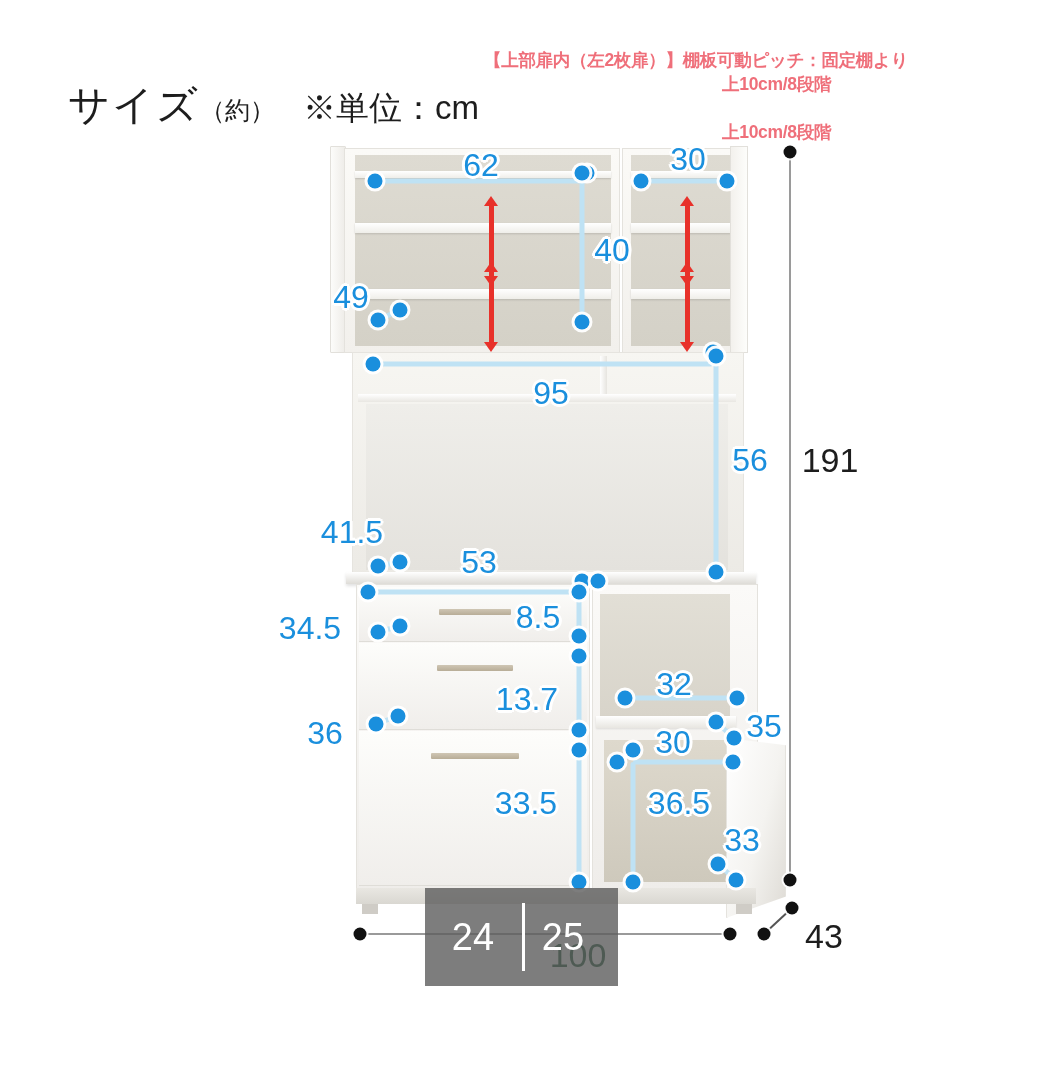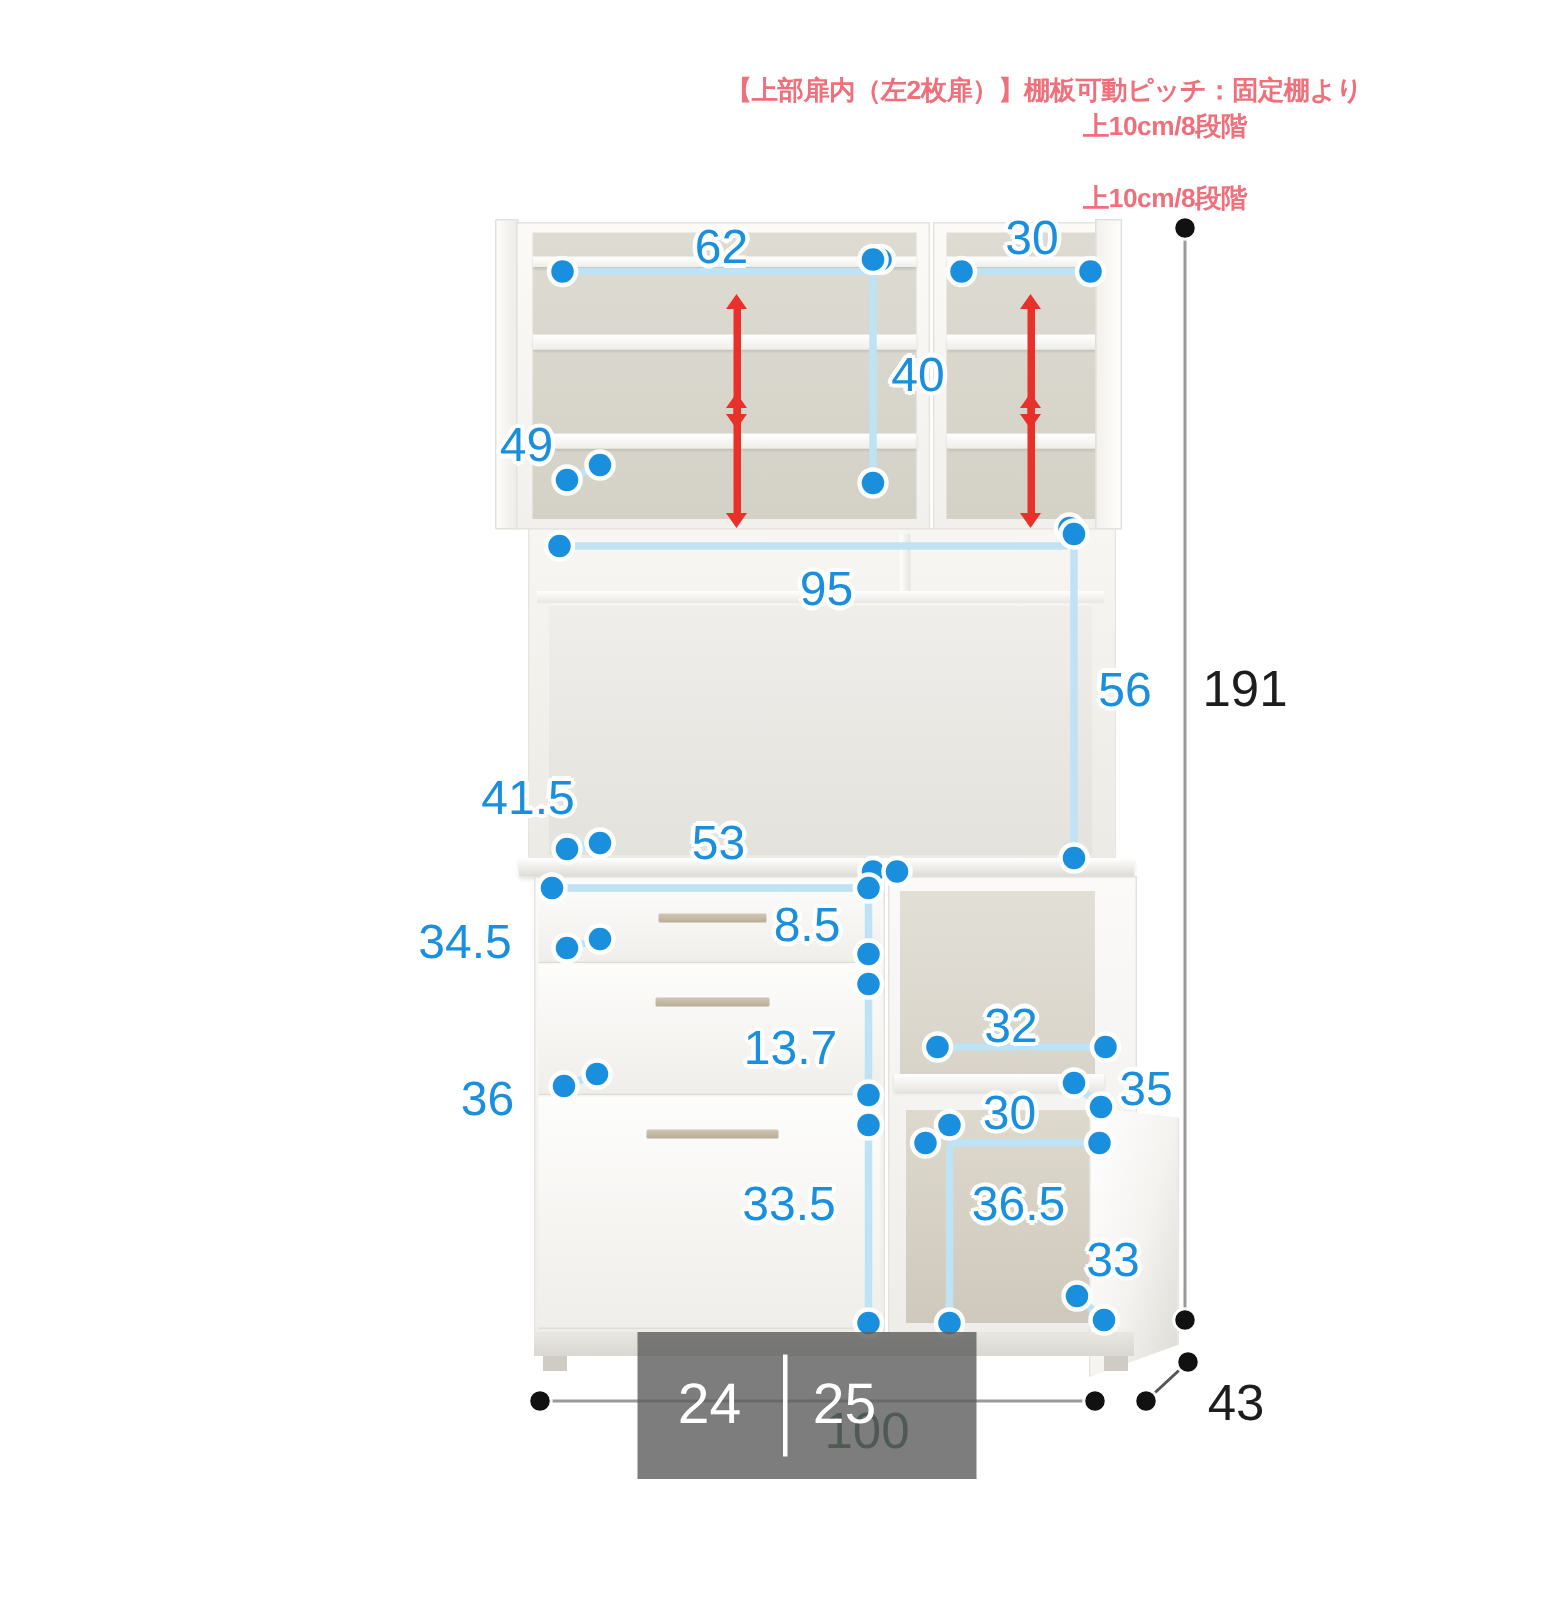--- a/index.html
+++ b/index.html
@@ -244,41 +244,44 @@
     border-left: 7px solid transparent;
     border-right: 7px solid transparent;
   }
   .red-arrow .tip-up { top: 0; border-bottom: 10px solid #e8312a; }
   .red-arrow .tip-dn { bottom: 0; border-top: 10px solid #e8312a; }
 
   
   .overlay-box {
     position: absolute;
     left: 425px; top: 888px;
-    width: 226px; height: 98px;
+    width: 193px; height: 98px;
     background: rgba(92,92,92,0.80);
   }
   .overlay-num {
     position: absolute;
     color: #ffffff;
     font-size: 38px;
     transform: translate(-50%,-50%);
     white-space: nowrap;
   }
   .overlay-sep {
     position: absolute;
     width: 3px;
     background: #ffffff;
   }
 </style>
 </head>
 <body>
 
 <div id="stage">
 
+  <div class="title-block">
+    <span class="title-main">サイズ</span><span class="title-approx">（約）</span><span class="title-unit">※単位：cm</span>
+  </div>
 
   <div class="red-note r1">
     <span>【上部扉内（左2枚扉）】</span><span>棚板可動ピッチ：固定棚より</span>
   </div>
   <div class="red-note r2">上10cm/8段階</div>
   <div class="red-note r4">上10cm/8段階</div>
 
   <div class="furn hutch-left-door"></div>
   <div class="furn hutch-left-box">
     <div class="interior" style="left:10px;top:6px;right:8px;bottom:6px;"></div>

